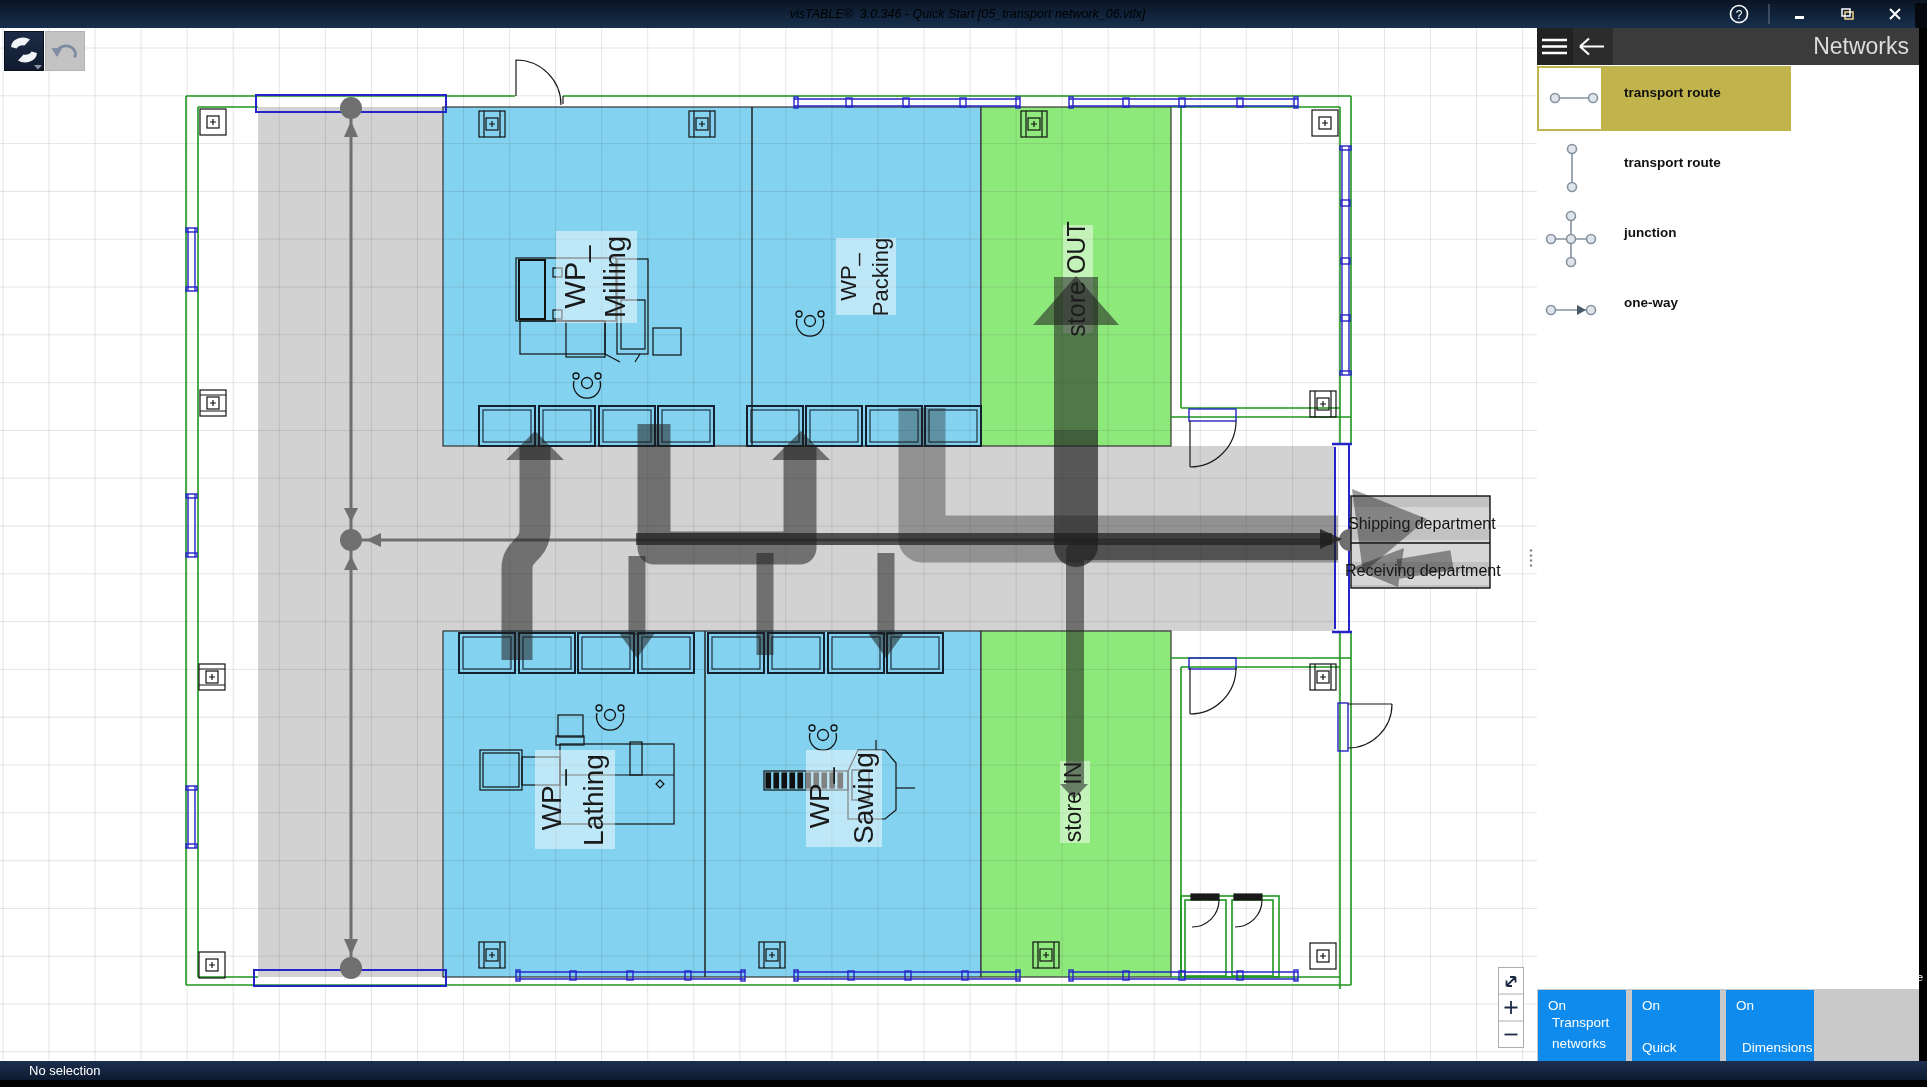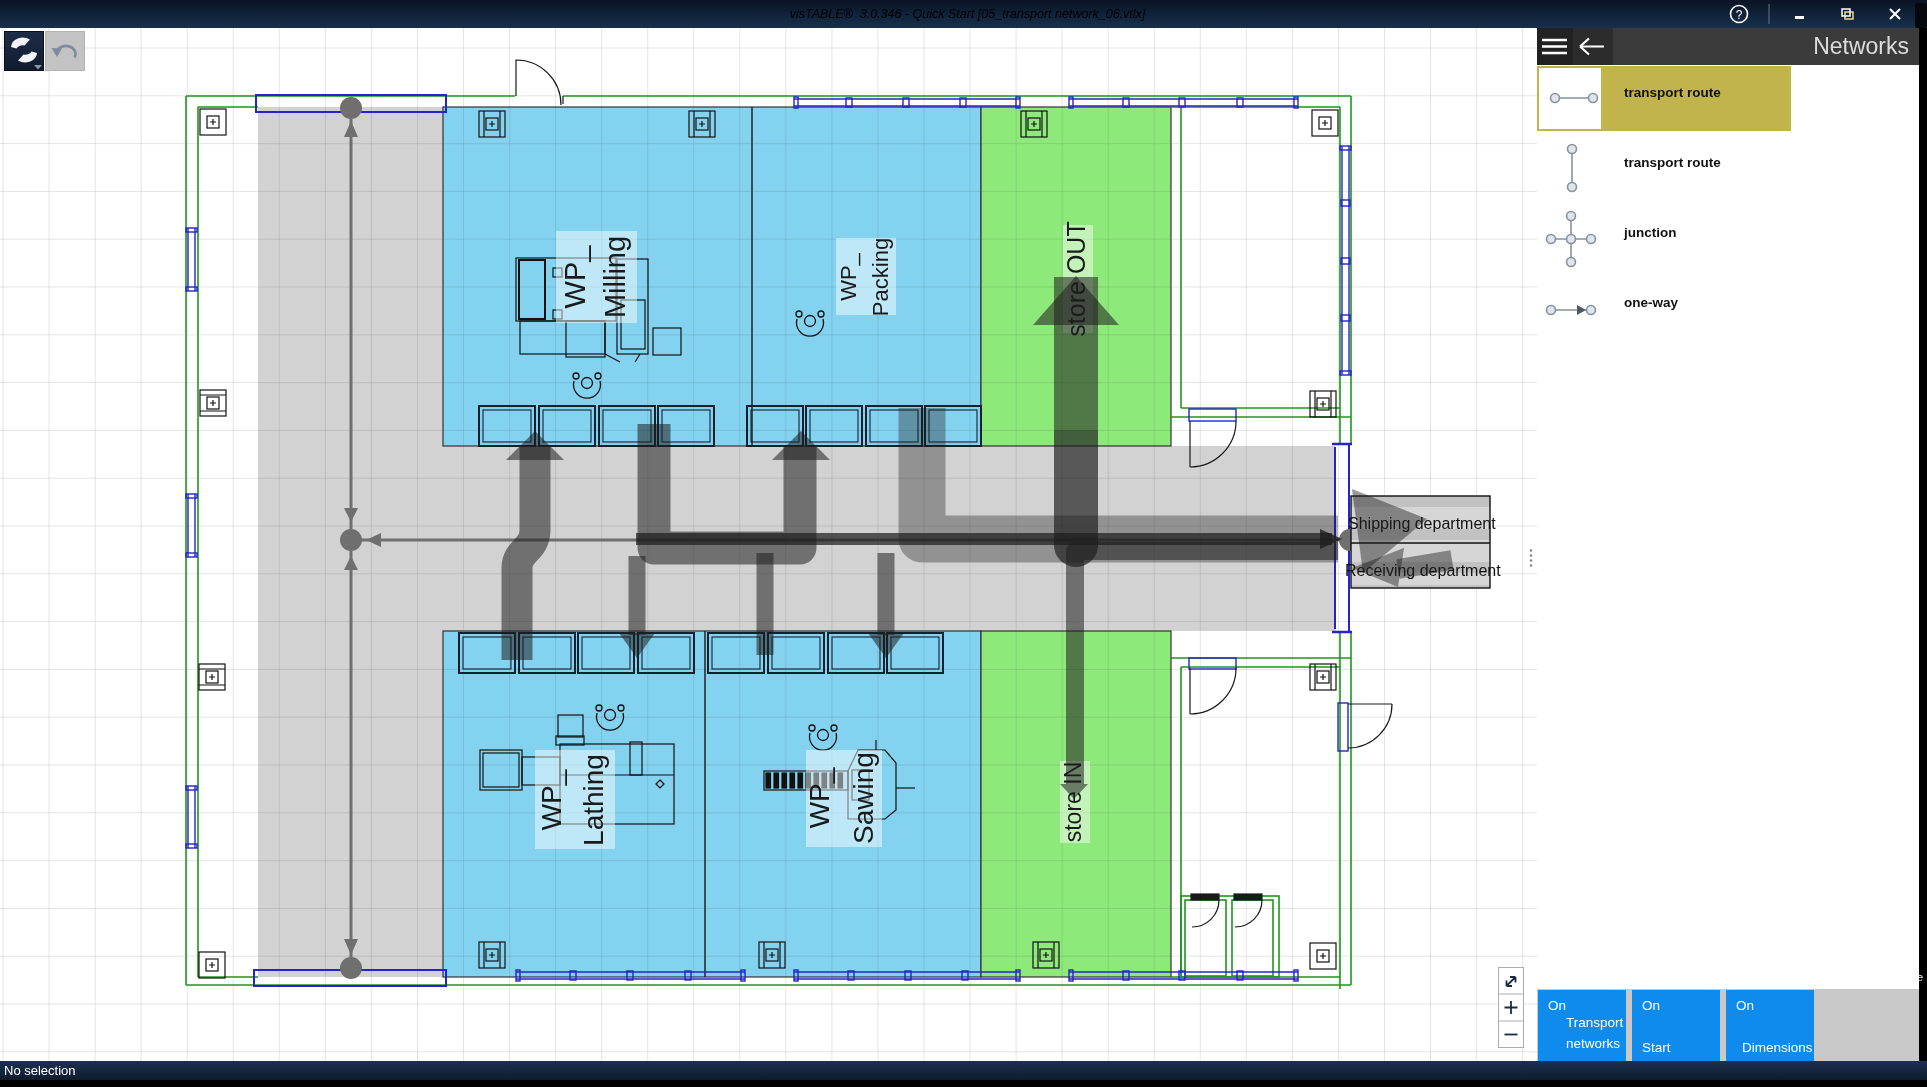--- a/index.html
+++ b/index.html
@@ -465,28 +465,28 @@
     <text x="87" y="31">transport route</text>
     <text x="87" y="101">transport route</text>
     <text x="87" y="171">junction</text>
     <text x="87" y="241">one-way</text>
   </g>
 </svg>
 
 <div class="abs" style="left:1537px;top:989px;width:383px;height:73px;background:#c9c9c9;"></div>
 <div class="abs" style="left:1538px;top:990px;width:88px;height:72px;background:#0e8bed;color:#fff;font-size:13.5px;">
   <div style="margin:8px 0 0 10px;">On</div>
-    <div style="position:absolute;left:28px;bottom:7px;line-height:1.55;margin-top:28px;">Transport<br>networks</div>
+    <div style="position:absolute;left:14px;bottom:7px;line-height:1.55;margin-top:28px;">Transport<br>networks</div>
   </div>
 <div class="abs" style="left:1632px;top:990px;width:88px;height:72px;background:#0e8bed;color:#fff;font-size:13.5px;">
   <div style="margin:8px 0 0 10px;">On</div>
-    <div style="position:absolute;left:10px;bottom:7px;">Start</div>
+    <div style="position:absolute;left:10px;bottom:7px;">Quick</div>
   </div>
 <div class="abs" style="left:1726px;top:990px;width:88px;height:72px;background:#0e8bed;color:#fff;font-size:13.5px;">
   <div style="margin:8px 0 0 10px;">On</div>
     <div style="position:absolute;left:16px;bottom:7px;">Dimensions</div>
   </div>
 
 <div class="abs" style="left:1919px;top:28px;width:8px;height:1059px;background:#000;"></div>
 <div class="abs" style="left:1917px;top:971px;width:10px;height:14px;color:#fff;font-size:11px;">e</div>
 
-<div class="abs" style="left:0;top:1061px;width:1927px;height:19px;background:linear-gradient(#1d3050,#0d1b30);color:#fff;font-size:13px;line-height:19px;padding-left:4px;">No selection</div>
+<div class="abs" style="left:0;top:1061px;width:1927px;height:19px;background:linear-gradient(#1d3050,#0d1b30);color:#fff;font-size:13px;line-height:19px;padding-left:29px;">No selection</div>
 <div class="abs" style="left:0;top:1080px;width:1927px;height:7px;background:#000;"></div>
 
 </body></html>

